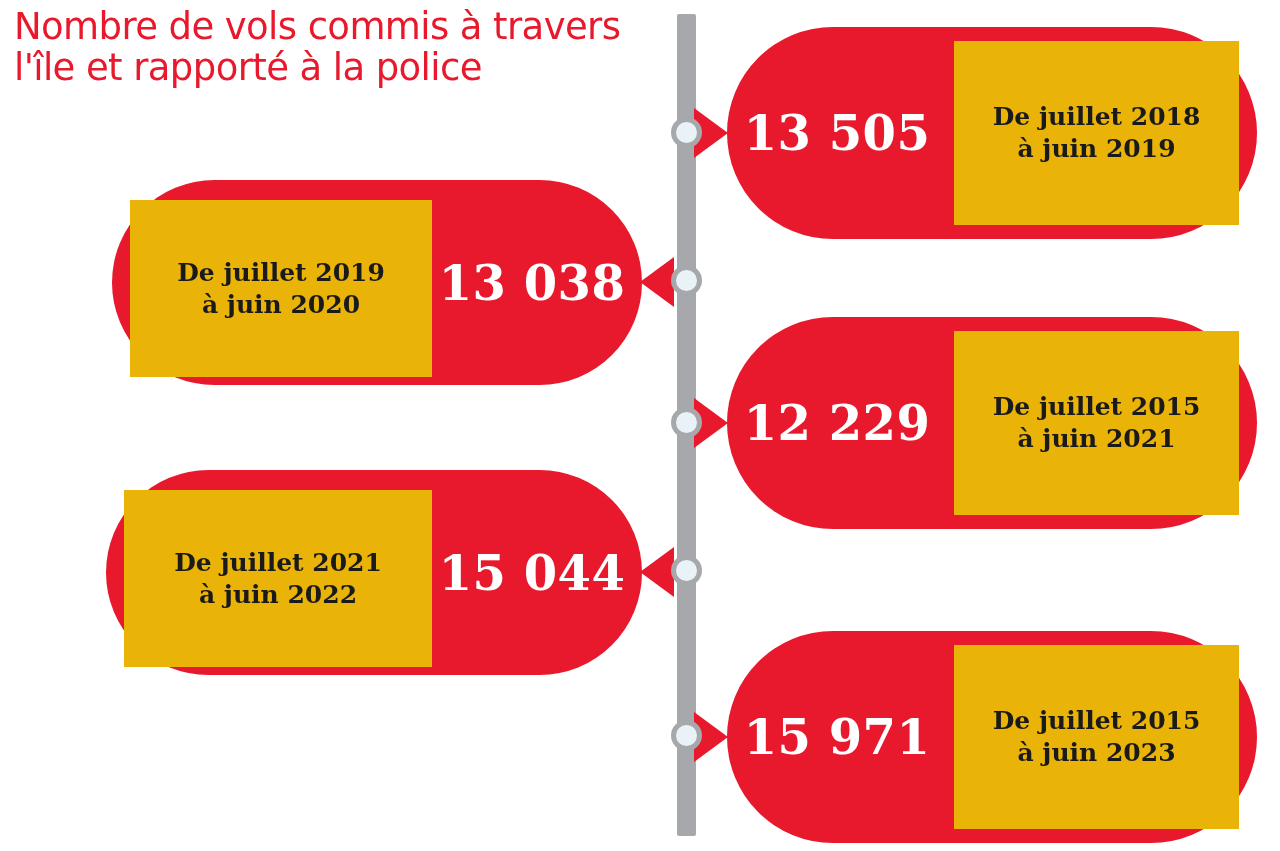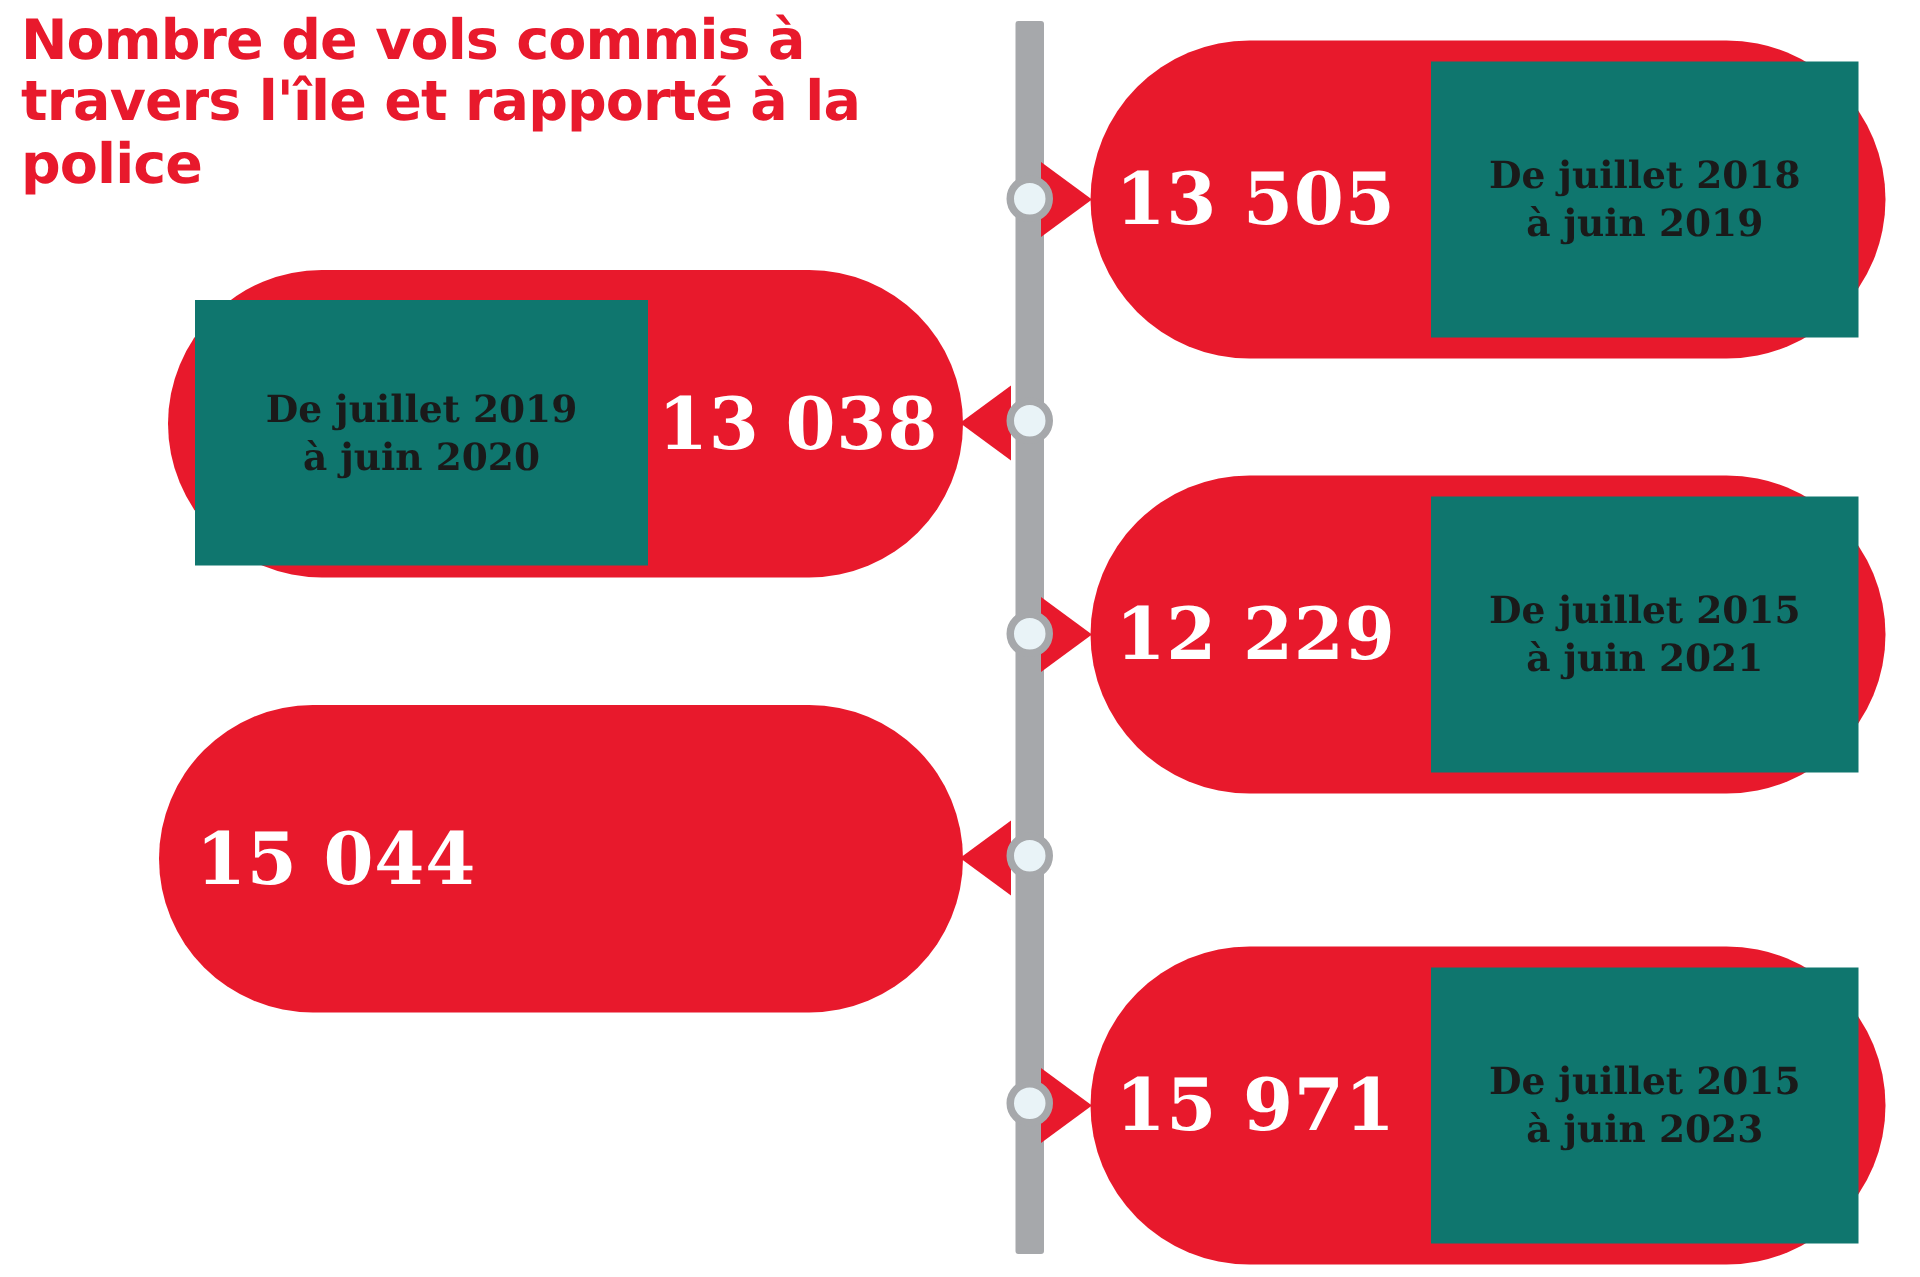--- a/index.html
+++ b/index.html
@@ -20,21 +20,21 @@
   }
 
   
   .title {
     position: absolute;
     left: 14px;
     top: 6px;
     width: 620px;
     color: #e8192c;
     font-family: "DejaVu Sans", sans-serif;
-    font-weight: bold;
+    font-weight: normal;
     font-size: 37px;
     line-height: 1.12;
     letter-spacing: -0.6px;
   }
 
   
   .spine {
     position: absolute;
     left: 677px;
     top: 14px;
@@ -58,21 +58,21 @@
   .pill {
     position: absolute;
     background: #e8192c;
     border-radius: 110px;
     display: flex;
     align-items: center;
     box-sizing: border-box;
     z-index: 3;
   }
   .pill .label {
-    background: #0f766e;
+    background: #eab308;
     color: #1a1a1a;
     font-family: "DejaVu Serif", serif;
     font-weight: bold;
     font-size: 25px;
     line-height: 1.28;
     text-align: center;
     display: flex;
     flex-direction: column;
     justify-content: center;
     align-items: center;
@@ -193,20 +193,24 @@
     <div class="value">12 229</div>
     <div class="label">
       <span>De juillet 2015</span>
       <span>à juin 2021</span>
     </div>
   </div>
 
   <div class="node" id="node-3"></div>
   <div class="pointer to-left" id="ptr-3"></div>
   <div class="pill left" id="pill-3">
+    <div class="label">
+      <span>De juillet 2021</span>
+      <span>à juin 2022</span>
+    </div>
     <div class="value">15 044</div>
   </div>
 
   <div class="node" id="node-4"></div>
   <div class="pointer to-right" id="ptr-4"></div>
   <div class="pill right" id="pill-4">
     <div class="value">15 971</div>
     <div class="label">
       <span>De juillet 2015</span>
       <span>à juin 2023</span>

